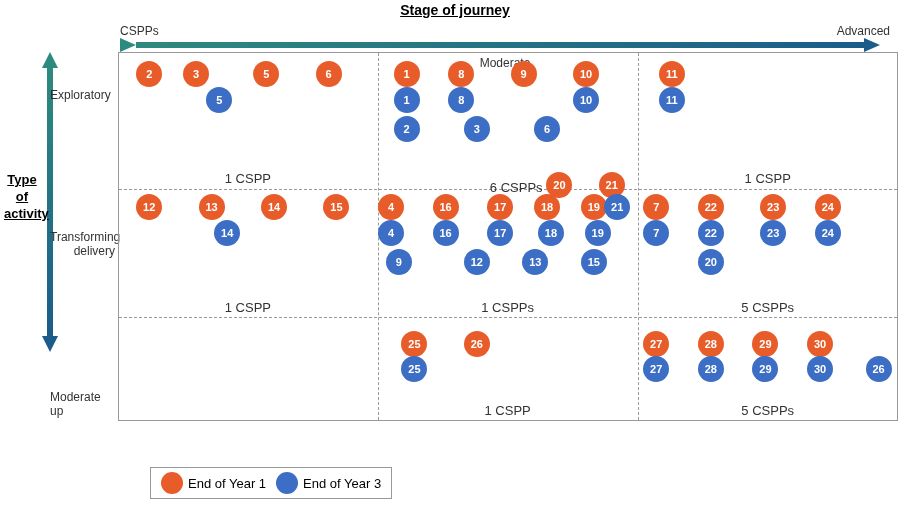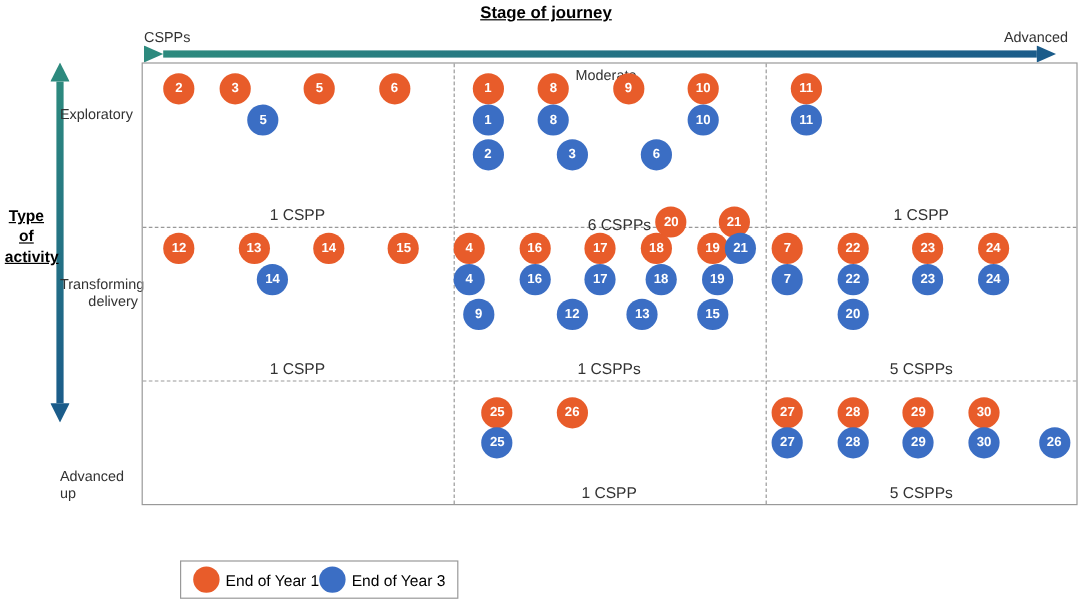--- a/index.html
+++ b/index.html
@@ -155,20 +155,21 @@
       font-weight: normal;
     }
 
     
     .legend {
       position: absolute;
       bottom: 10px;
       left: 150px;
       display: flex;
       align-items: center;
+      gap: 10px;
       border: 1px solid #999;
       padding: 4px 10px;
       background: white;
     }
 
     .legend-item {
       display: flex;
       align-items: center;
       gap: 5px;
     }
@@ -219,21 +220,21 @@
 
     <polygon points="0,284 16,284 8,300" fill="#1b5c8a"></polygon>
   </svg>
 
   <div style="position:absolute;left:4px;top:172px;width:36px;text-align:center;font-weight:bold;font-size:13px;text-decoration:underline;line-height:1.3;">
     <span>Type<br>of<br>activity</span>
   </div>
 
   <div class="row-label" style="top: 88px;">Exploratory</div>
   <div class="row-label" style="top: 230px; width: 65px; text-align: right;">Transforming<br>delivery</div>
-  <div class="row-label" style="top: 390px;">Advanced up</div>
+  <div class="row-label" style="top: 390px;">Moderate up</div>
 
   <div class="grid">
     <div class="grid-col-line-1"></div>
     <div class="grid-col-line-2"></div>
     <div class="grid-row-line-1"></div>
     <div class="grid-row-line-2"></div>
   </div>
 
   <div id="cspp-labels">
       <div class="cspp-label" style="left: 212.87px; top: 170.53px; width: 70px; text-align: center;">1 CSPP</div>

